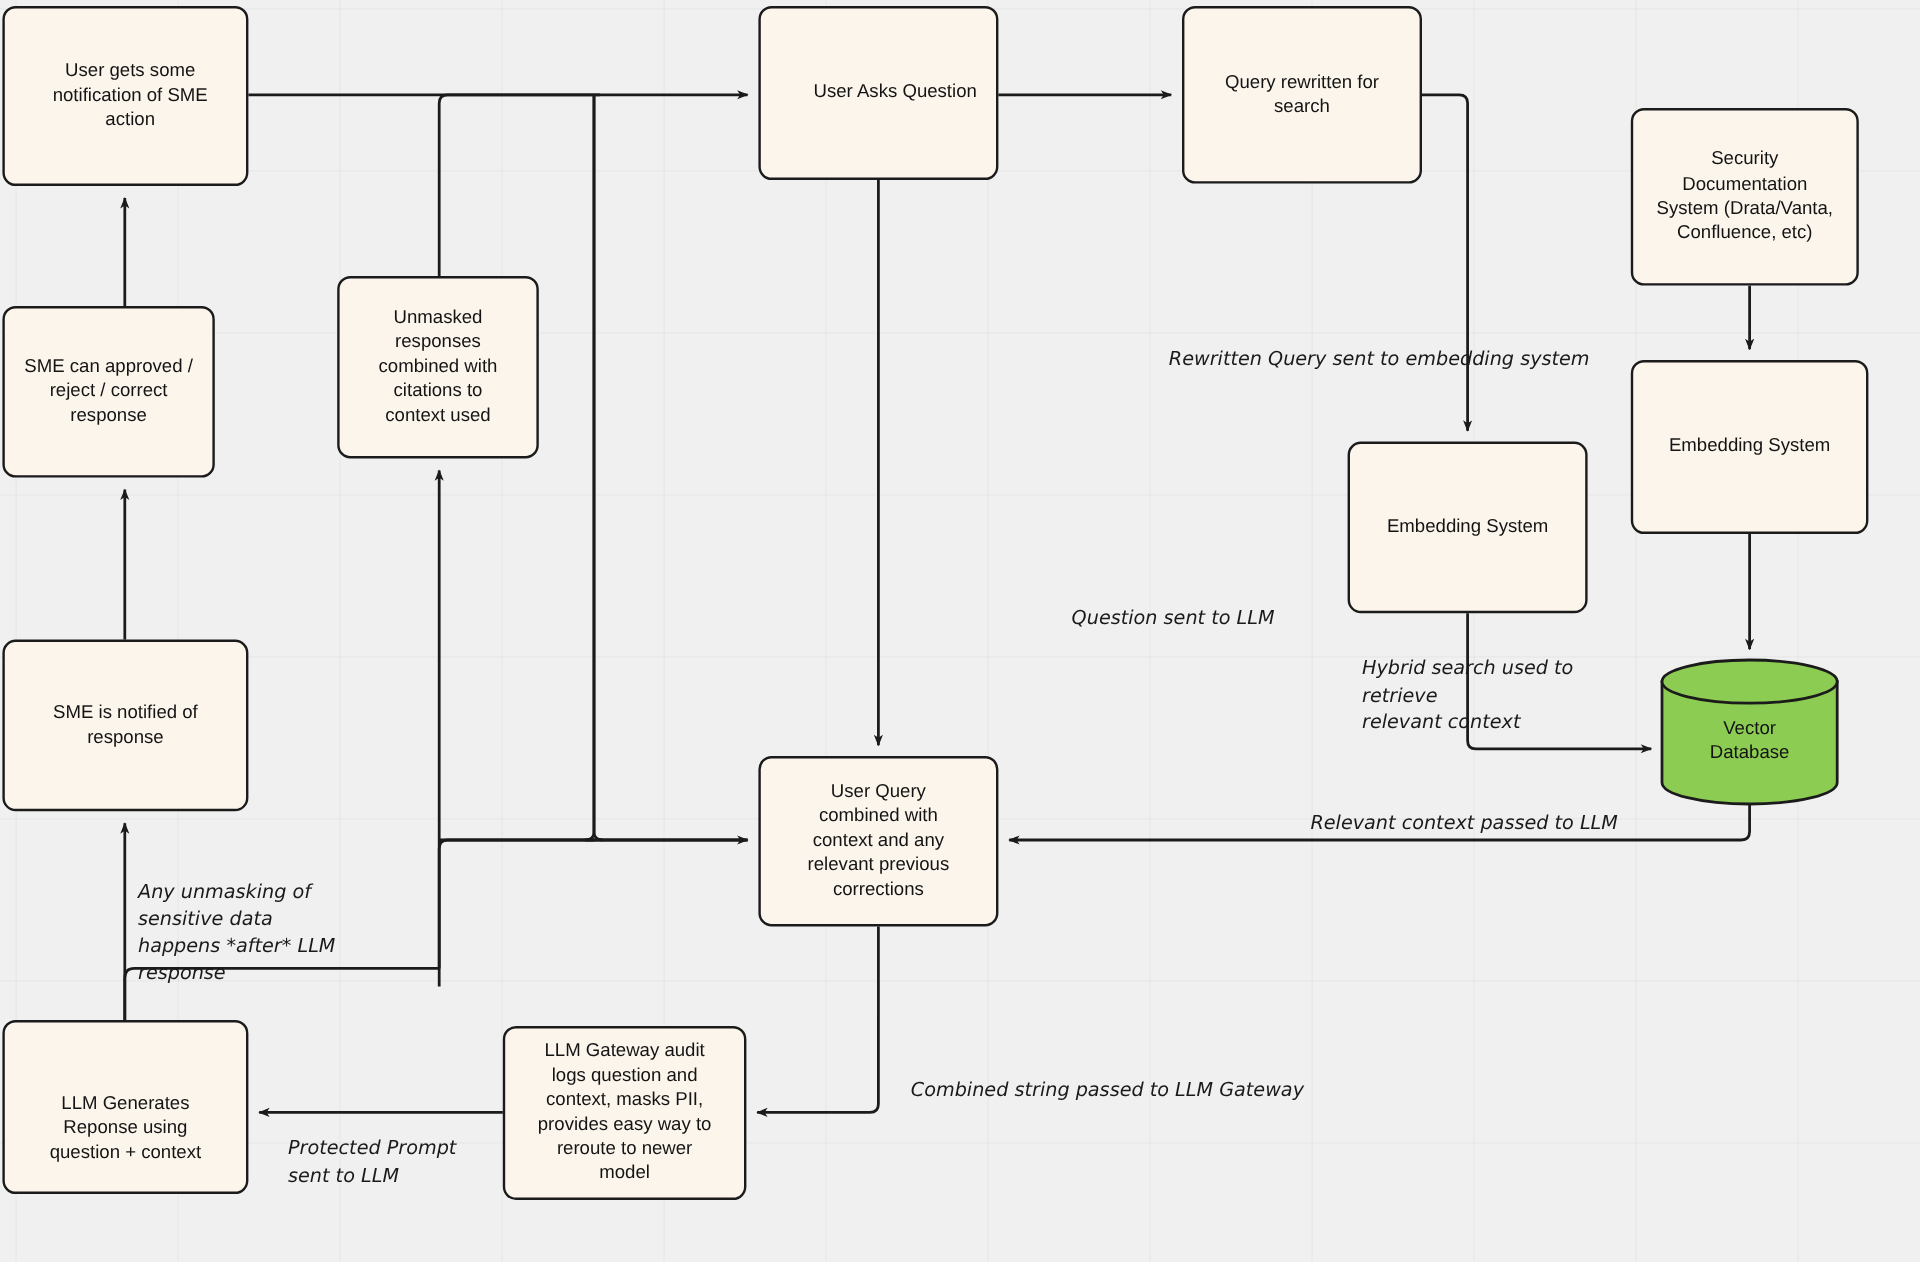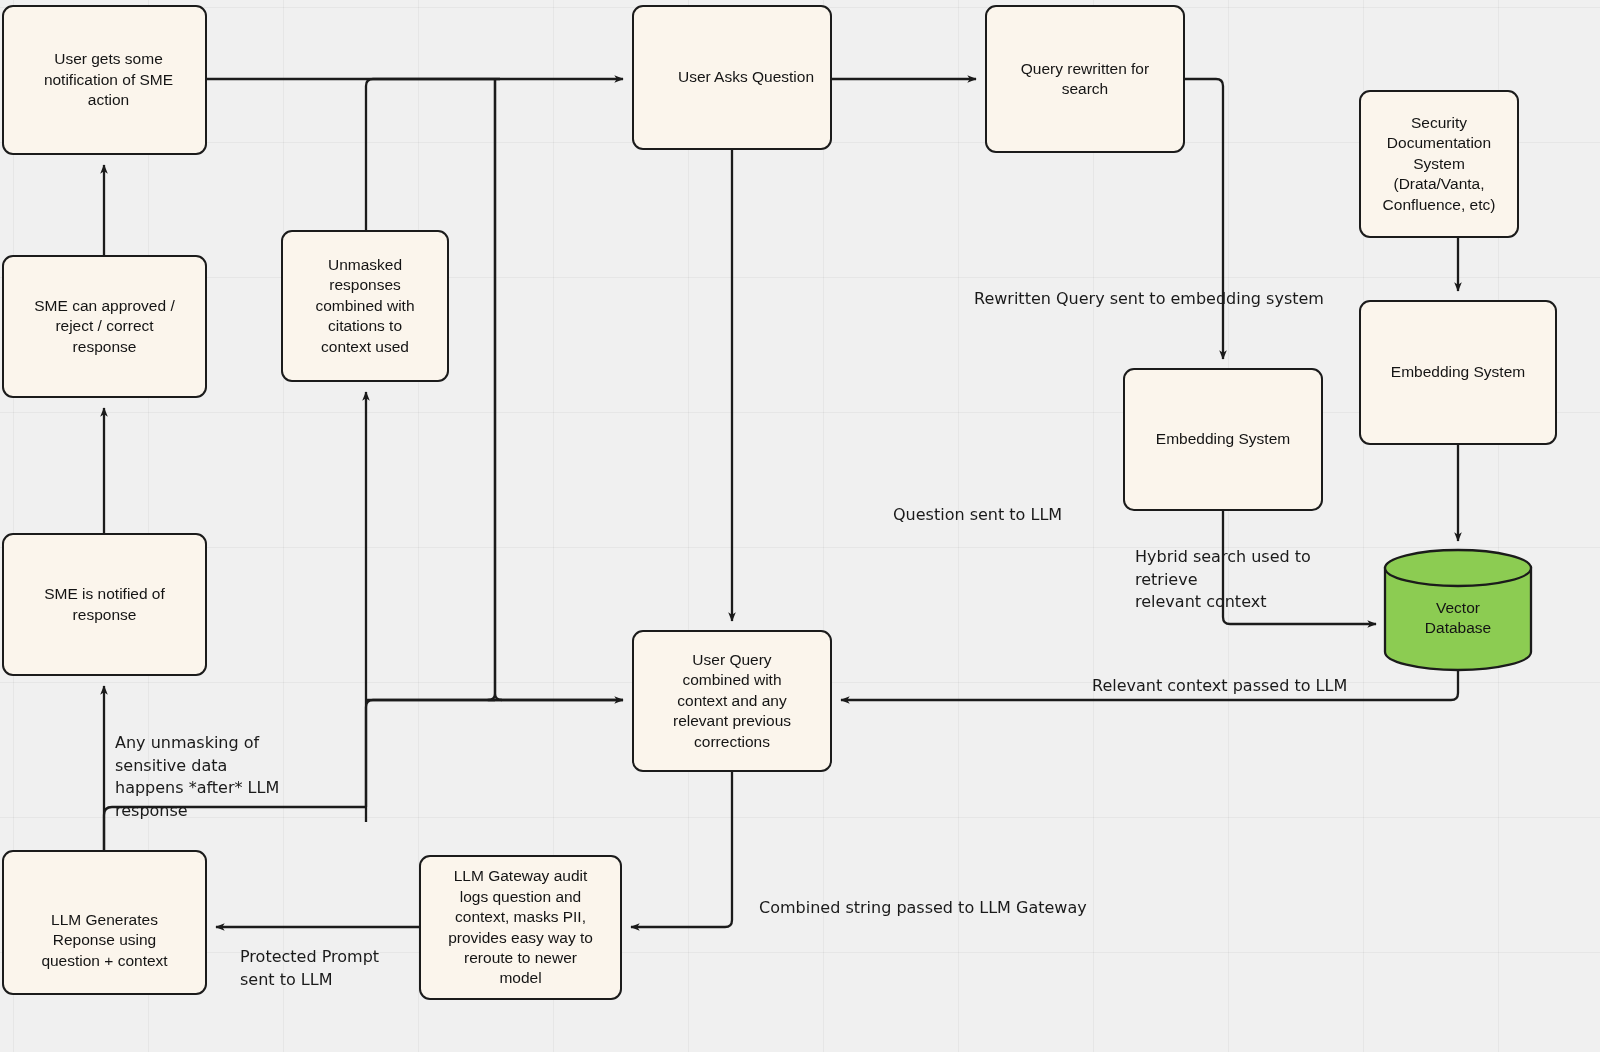--- a/index.html
+++ b/index.html
@@ -45,20 +45,21 @@
     padding: 4px 8px;
   }
   .edge-label {
     position: absolute;
     color: #1a1a1a;
     font-family: "DejaVu Sans", sans-serif;
     font-size: 16px;
     line-height: 1.42;
     white-space: pre-line;
     text-align: left;
+    font-style: italic;
   }
   .cyl-label {
     position: absolute;
     text-align: center;
     color: #141414;
     font-family: "Liberation Sans", sans-serif;
     font-size: 15.5px;
     line-height: 1.32;
     pointer-events: none;
   }
@@ -120,21 +121,21 @@
       <ellipse cx="1458" cy="568" rx="73" ry="18" fill="#8ccc52" stroke="#1b1b1b" stroke-width="2.3"></ellipse>
     </g>
   </svg>
 
   <div class="node-box" style="left:2px;  top:5px;   width:205px; height:150px;padding-left:16px;">
     <span style="white-space: pre-line;">User gets some
 notification of SME
 action</span>
   </div>
 
-  <div class="node-box" style="left:2px;  top:255px; width:205px; height:143px;">
+  <div class="node-box" style="left:2px;  top:255px; width:177px; height:143px;">
     <span style="white-space: pre-line;">SME can approved /
 reject / correct
 response</span>
   </div>
 
   <div class="node-box" style="left:2px;  top:533px; width:205px; height:143px;">
     <span style="white-space: pre-line;">SME is notified of
 response</span>
   </div>
 
@@ -175,21 +176,21 @@
 
   <div class="node-box" style="left:985px; top:5px;   width:200px; height:148px;">
     <span style="white-space: pre-line;">Query rewritten for
 search</span>
   </div>
 
   <div class="node-box" style="left:1123px; top:368px; width:200px; height:143px;">
     <span style="white-space: pre-line;">Embedding System</span>
   </div>
 
-  <div class="node-box" style="left:1359px; top:90px;  width:160px; height:148px;">
+  <div class="node-box" style="left:1359px; top:90px;  width:190px; height:148px;">
     <span style="white-space: pre-line;">Security
 Documentation
 System (Drata/Vanta,
 Confluence, etc)</span>
   </div>
 
   <div class="node-box" style="left:1359px; top:300px; width:198px; height:145px;">
     <span style="white-space: pre-line;">Embedding System</span>
   </div>
 

